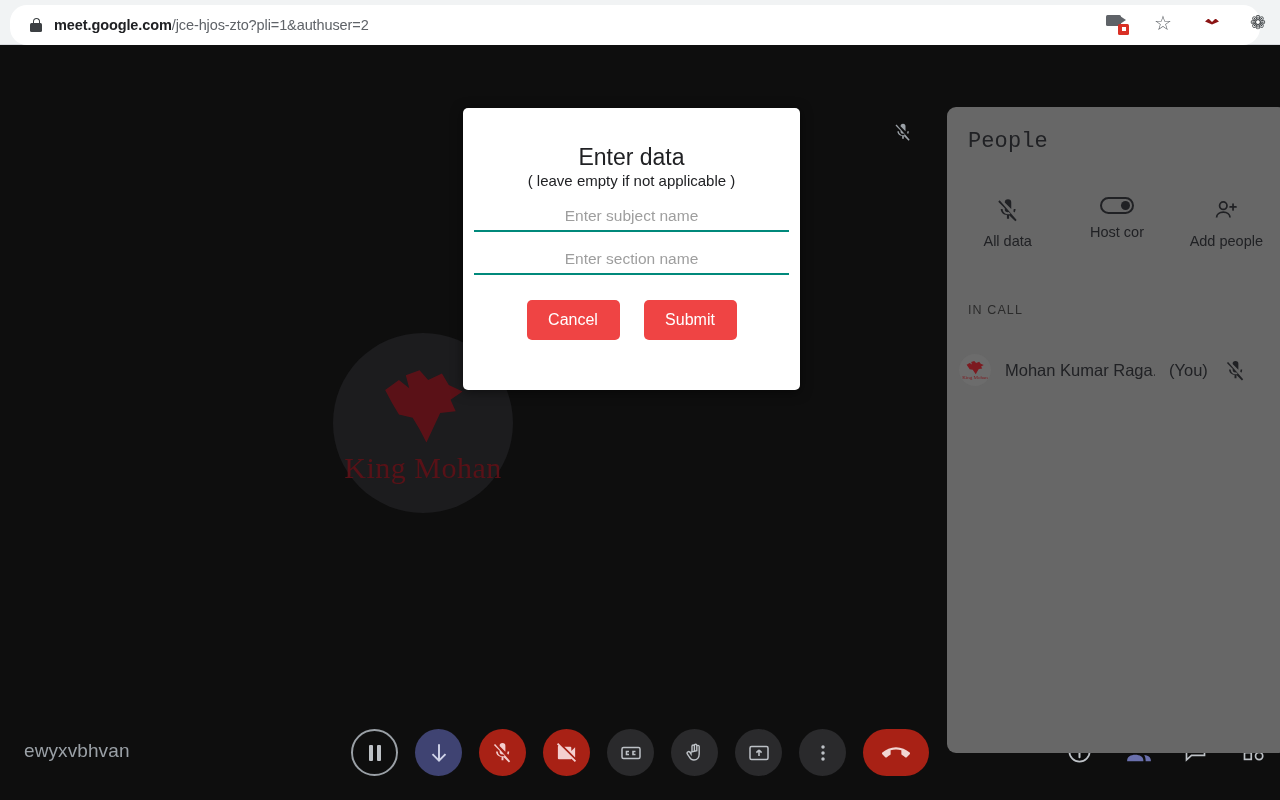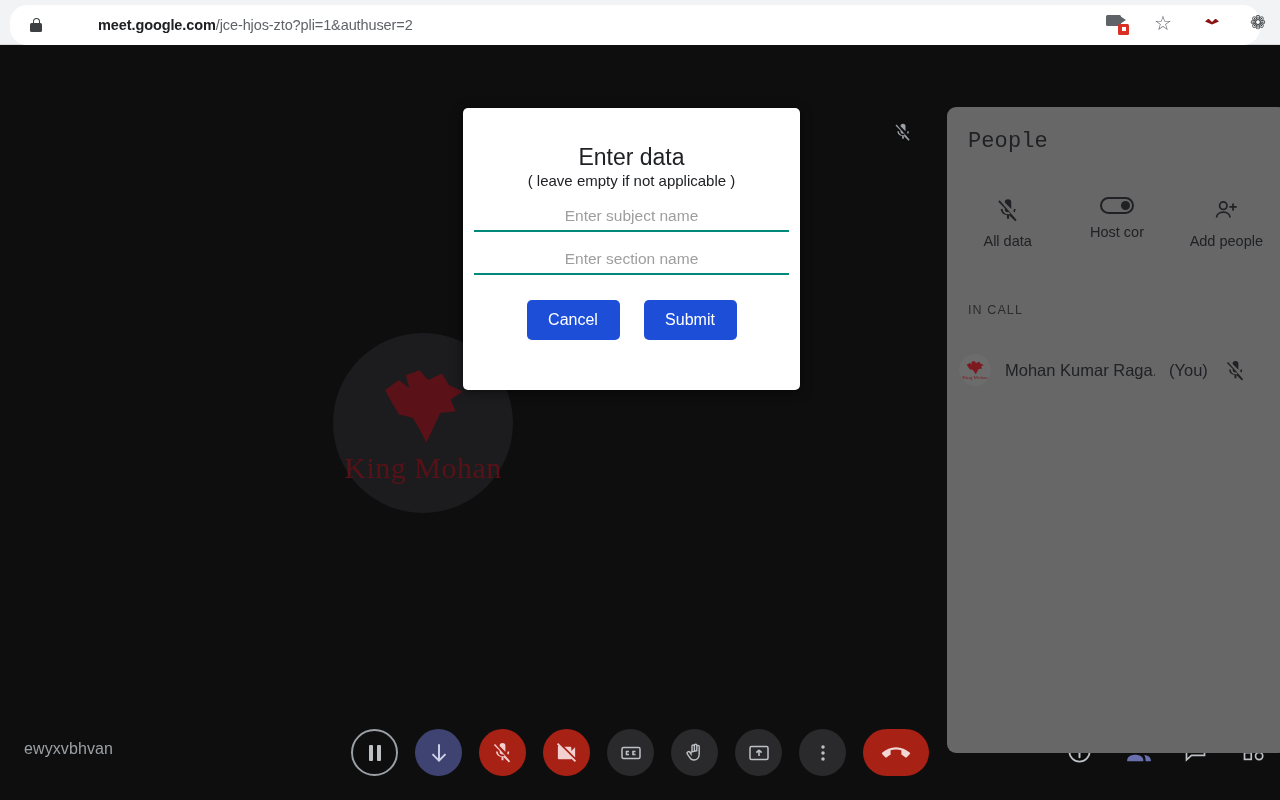--- a/index.html
+++ b/index.html
@@ -13,21 +13,21 @@
 
   
   .chrome {
     position:absolute; left:0; top:0; width:1280px; height:45px;
     background:#f1f3f4;
     border-bottom:1px solid #dadce0;
   }
   .omnibox {
     position:absolute; left:10px; top:5px; width:1250px; height:40px;
     background:#ffffff; border-radius:17px;
-    display:flex; align-items:center;gap:44px;
+    display:flex; align-items:center;
   }
   .lock-icon {
     margin-left:20px; width:12px; height:14px; position:relative; flex:none;
   }
   .lock-icon .body {
     position:absolute; left:0; bottom:0; width:12px; height:9px;
     background:#3c4043; border-radius:1.5px;
   }
   .lock-icon .shackle {
     position:absolute; left:2.5px; top:0; width:7px; height:7px;
@@ -105,21 +105,21 @@
   }
 
   
   .tile-mic {
     position:absolute; left:893px; top:75px; width:20px; height:24px;
   }
 
   
   .meet-code {
     position:absolute; left:24px; top:695px;
-    font-size:16px; color:#9aa0a6; letter-spacing:.1px;
+    font-size:19px; color:#9aa0a6; letter-spacing:.1px;
   }
 
   
   .ctrl-bar {
     position:absolute; left:0; top:660px; width:1280px; height:95px;
     display:flex; align-items:center; justify-content:center; gap:17px;
   }
   .btn {
     width:47px; height:47px; border-radius:50%;
     display:flex; align-items:center; justify-content:center;
@@ -229,21 +229,21 @@
     font-family:"Liberation Sans", sans-serif;
     font-size:15.5px; text-align:center; color:#202124;
     background:transparent;
   }
   .field input::placeholder { color:#9e9e9e; }
   .modal-buttons {
     margin-top:25px; display:flex; gap:24px;
   }
   .mbtn {
     min-width:93px; height:40px; border:none; border-radius:5px;
-    background:#1d4ed8; color:#ffffff;
+    background:#ef4444; color:#ffffff;
     font-family:"Liberation Sans", sans-serif; font-size:16px;
     cursor:pointer; padding:4px 18px;
   }
 </style>
 </head>
 <body>
 
 <div id="root">
 
   <div class="chrome">

